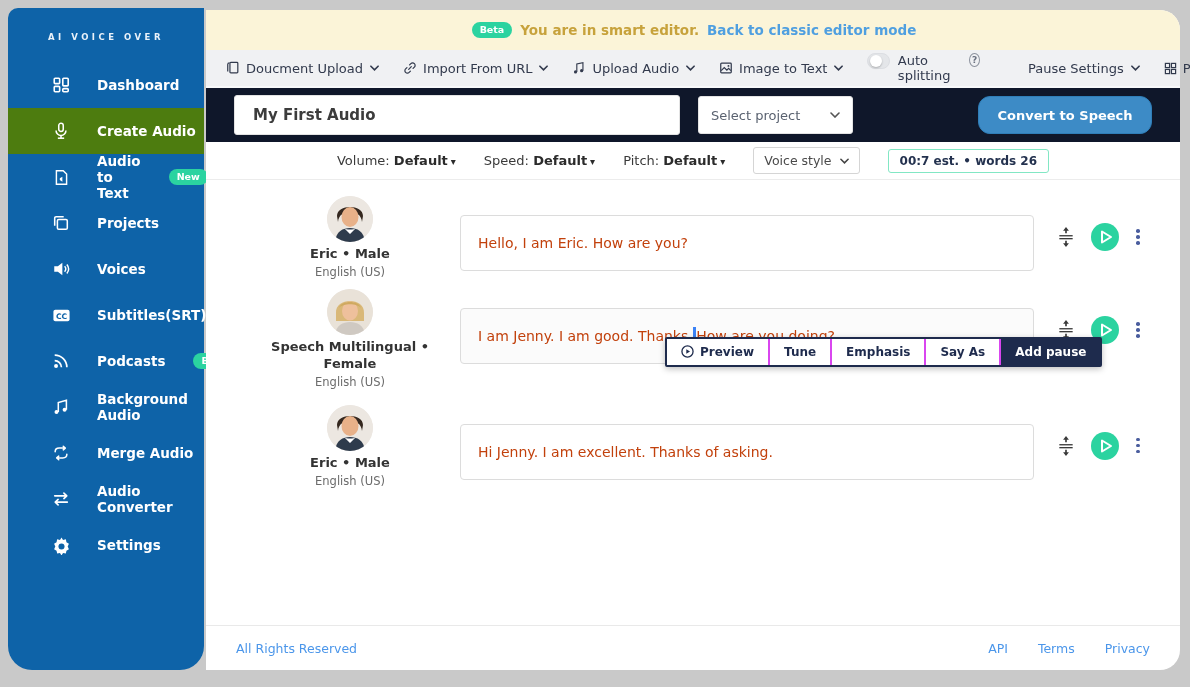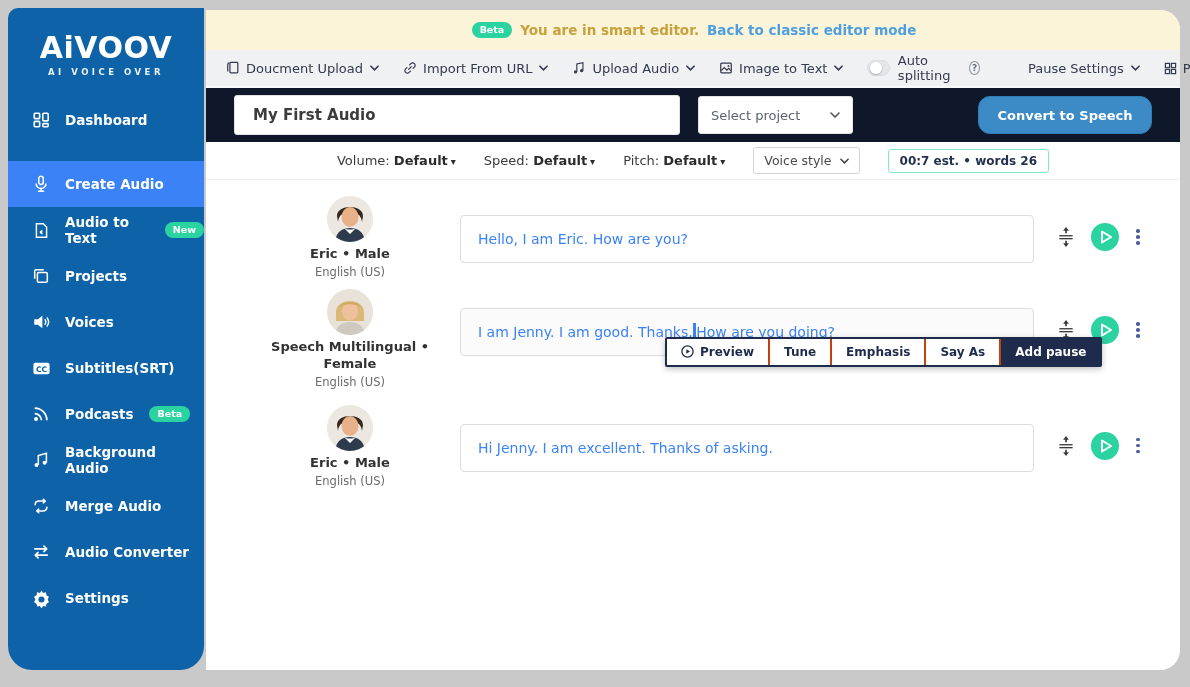--- a/index.html
+++ b/index.html
@@ -11,24 +11,24 @@
   }
   
   .sidebar{
     position:absolute; left:8px; top:8px; width:196px; height:662px;
     background:#0e63a8; border-radius:10px 0 24px 24px; color:#fff;
   }
   .logo-wrap{ text-align:center; padding-top:22px; padding-bottom:20px;}
   .logo{ font-size:30px; font-weight:700; letter-spacing:.5px;}
   .tagline{ font-size:8.5px; letter-spacing:3.5px; margin-top:2px; color:#eaf2fa; font-weight:600;}
   .nav-item{
-    display:flex; align-items:center; gap:14px; height:46px;
-    padding-left:23px; font-size:13.5px; font-weight:600; cursor:pointer;
-  }
-  .nav-item.active{ background:#3b82f6;margin-top:18px; }
+    display:flex; align-items:center; gap:26px; height:46px;
+    padding-left:43px; font-size:13.5px; font-weight:600; cursor:pointer;
+  }
+  .nav-item.active{ background:#4d7c0f; }
   .nav-icon{ width:20px; height:20px; flex:0 0 20px; display:flex; align-items:center; justify-content:center;}
   .pill{
     background:#2bd3a0; color:#fff; font-size:9.5px; font-weight:700;
     border-radius:8px; padding:2px 8px 3px; margin-left:2px;
   }
   
   .main{
     position:absolute; left:206px; top:10px; width:974px; height:660px;
     background:#fff; border-radius:0 20px 20px 0;
     display:flex; flex-direction:column;
@@ -39,21 +39,21 @@
     font-size:13.5px;
   }
   .banner-text{ color:#c7a23c; font-weight:600;}
   .banner-link{ color:#4f9fe0; font-weight:600; cursor:pointer;text-align:center;}
   .toolbar{
     height:38px; background:#f0f1f3; display:flex; align-items:center;
     padding:0 20px; gap:24px; border-bottom:2px solid #f8f9fa; font-size:13px;
   }
   .tool-btn{ display:flex; align-items:center; gap:6px; cursor:pointer; font-weight:500; color:#323a4d; white-space:nowrap;}
   .chev{ margin-left:1px; }
-  .toggle-wrap{ display:flex; align-items:center; gap:8px; }
+  .toggle-wrap{ display:flex; align-items:flex-start; gap:8px; }
   .toggle{ width:30px; height:16px; background:#e4e6e9; border:1px solid #dcdee2; border-radius:9px; position:relative; cursor:pointer;}
   .knob{ position:absolute; left:2px; top:1px; width:12px; height:12px; background:#fff; border-radius:50%; box-shadow:0 1px 2px rgba(0,0,0,.25);}
   .help-dot{ width:14px; height:14px; border:1px solid #8d939e; border-radius:50%; color:#6b7280; font-size:9px; display:flex; align-items:center; justify-content:center; font-weight:700;}
   .toolbar-spacer{ flex:1; }
   .title-row{
     height:54px; background:#0f172a; display:flex; align-items:center; padding:0 28px;
   }
   .title-input{
     width:446px; height:40px; border:1px solid #e3e3e3; border-radius:3px;
     font-family:inherit; font-size:15px; font-weight:700; color:#3c3c3c; padding:0 18px; outline:none;
@@ -83,55 +83,54 @@
     font-size:12px; font-weight:700; color:#24324f; background:#fff;
   }
   .content{ flex:1; padding-top:16px; overflow:hidden;}
   .speaker-row{ display:flex; padding:0 28px 0 58px; margin-bottom:10px;}
   .speaker-col{ width:172px; text-align:center; flex:0 0 172px;}
   .avatar{ width:46px; height:46px; border-radius:50%; overflow:hidden; margin:0 auto 4px; background:#ece7e1;}
   .speaker-name{ font-size:13px; font-weight:700; color:#333; line-height:1.3;}
   .speaker-lang{ font-size:11.5px; color:#6b6b6b; margin-top:2px;}
   .textbox-wrap{ flex:1; margin:19px 22px 0 24px; position:relative;}
   .textbox{
-    width:100%; height:48px; border:1px solid #dcdcdc; border-radius:4px; background:#fff;
-    display:flex; align-items:center; padding:10px 17px; font-size:14px; color:#3b82f6; cursor:text;
+    width:100%; height:56px; border:1px solid #dcdcdc; border-radius:4px; background:#fff;
+    display:flex; align-items:center; padding:10px 17px; font-size:14px; color:#c2410c; cursor:text;
   }
   .textbox.focused{ background:#fbfbfb; }
   .cursor{ display:inline-block; width:2.5px; height:18px; background:#3b82f6; vertical-align:middle; margin:0 0.5px;}
   .row-actions{ flex:0 0 96px; height:44px; margin-top:19px; display:flex; align-items:center; gap:15px;}
   .icon-btn{ cursor:pointer; display:flex; align-items:center;}
   .dots{ display:flex; flex-direction:column; gap:2.5px; cursor:pointer; padding:2px;}
   .dots span{ width:3.5px; height:3.5px; border-radius:50%; background:#4a5d9e;}
   
   .popup{
     position:absolute; left:205px; top:29px; display:flex;
     background:#1e2b4d; border:2px solid #1e2b4d; border-radius:2px; z-index:5;
     box-shadow:0 2px 6px rgba(0,0,0,.25);
   }
   .popup-item{
     background:#fff; color:#1e2b4d; font-size:12px; font-weight:700;
     padding:6px 14px; cursor:pointer; white-space:nowrap; display:flex; align-items:center; gap:6px;
-    border-right:2px solid #c2410c;
+    border-right:2px solid #d946ef;
   }
   .popup-item:last-child{ border-right:none;}
   .popup-item.dark{ background:#1e2b4d; color:#fff;}
   .footer{
     height:45px; border-top:1px solid #e9e9e9; display:flex; align-items:center;
     padding:0 30px; font-size:12.5px; color:#4b96ea; border-radius:0 0 20px 0;
   }
   .footer-links{ margin-left:auto; display:flex; gap:30px;}
   .footer a, .flink{ color:#4b96ea; cursor:pointer; text-decoration:none;}
 </style>
 </head>
 <body>
 
 <div class="sidebar">
   <div class="logo-wrap">
-    <div class="logo">AiVOOV</div>
     <div class="tagline">AI VOICE OVER</div>
   </div>
 
   <div class="nav-item">
     <span class="nav-icon">
       <svg width="18" height="18" viewBox="0 0 20 20">
           <g fill="none" stroke="#fff" stroke-width="1.8">
             <rect x="2.5" y="2.5" width="6" height="6" rx="1"></rect>
             <rect x="12" y="2.5" width="6" height="8.5" rx="1"></rect>
             <rect x="2.5" y="11.5" width="6" height="6" rx="1"></rect>
@@ -530,13 +529,21 @@
         </span>
         <span class="dots">
             <span></span>
             <span></span>
             <span></span>
           </span>
       </div>
     </div>
   </div>
 
+  <div class="footer">
+    <span class="flink">All Rights Reserved</span>
+    <div class="footer-links">
+      <span class="flink">API</span>
+      <span class="flink">Terms</span>
+      <span class="flink">Privacy</span>
+    </div>
+  </div>
 </div>
 
 </body></html>

